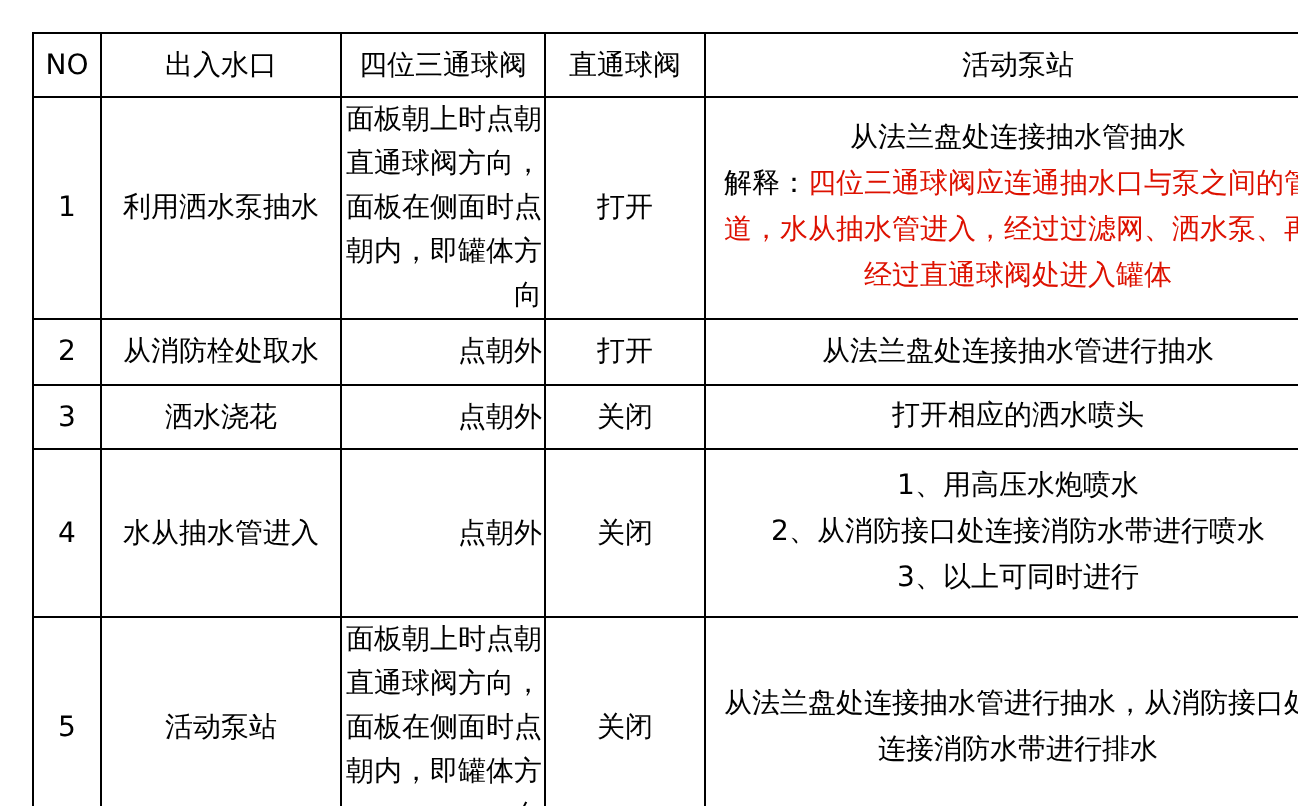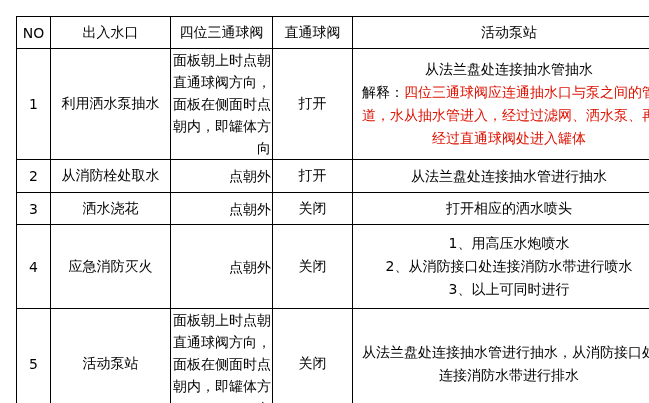--- a/index.html
+++ b/index.html
@@ -83,21 +83,21 @@
         <td class="cell-no">3</td>
         <td class="cell-purpose">洒水浇花</td>
         <td class="cell-valve4">点朝外</td>
         <td class="cell-straight">关闭</td>
         <td class="cell-io">
           <div class="io-paragraph"><span class="seg-black">打开相应的洒水喷头</span></div>
         </td>
       </tr>
       <tr>
         <td class="cell-no">4</td>
-        <td class="cell-purpose">应急消防灭火</td>
+        <td class="cell-purpose">水从抽水管进入</td>
         <td class="cell-valve4">点朝外</td>
         <td class="cell-straight">关闭</td>
         <td class="cell-io">
           <div class="io-paragraph"><span class="seg-black">1、用高压水炮喷水</span></div>
           <div class="io-paragraph"><span class="seg-black">2、从消防接口处连接消防水带进行喷水</span></div>
           <div class="io-paragraph"><span class="seg-black">3、以上可同时进行</span></div>
         </td>
       </tr>
       <tr>
         <td class="cell-no">5</td>

